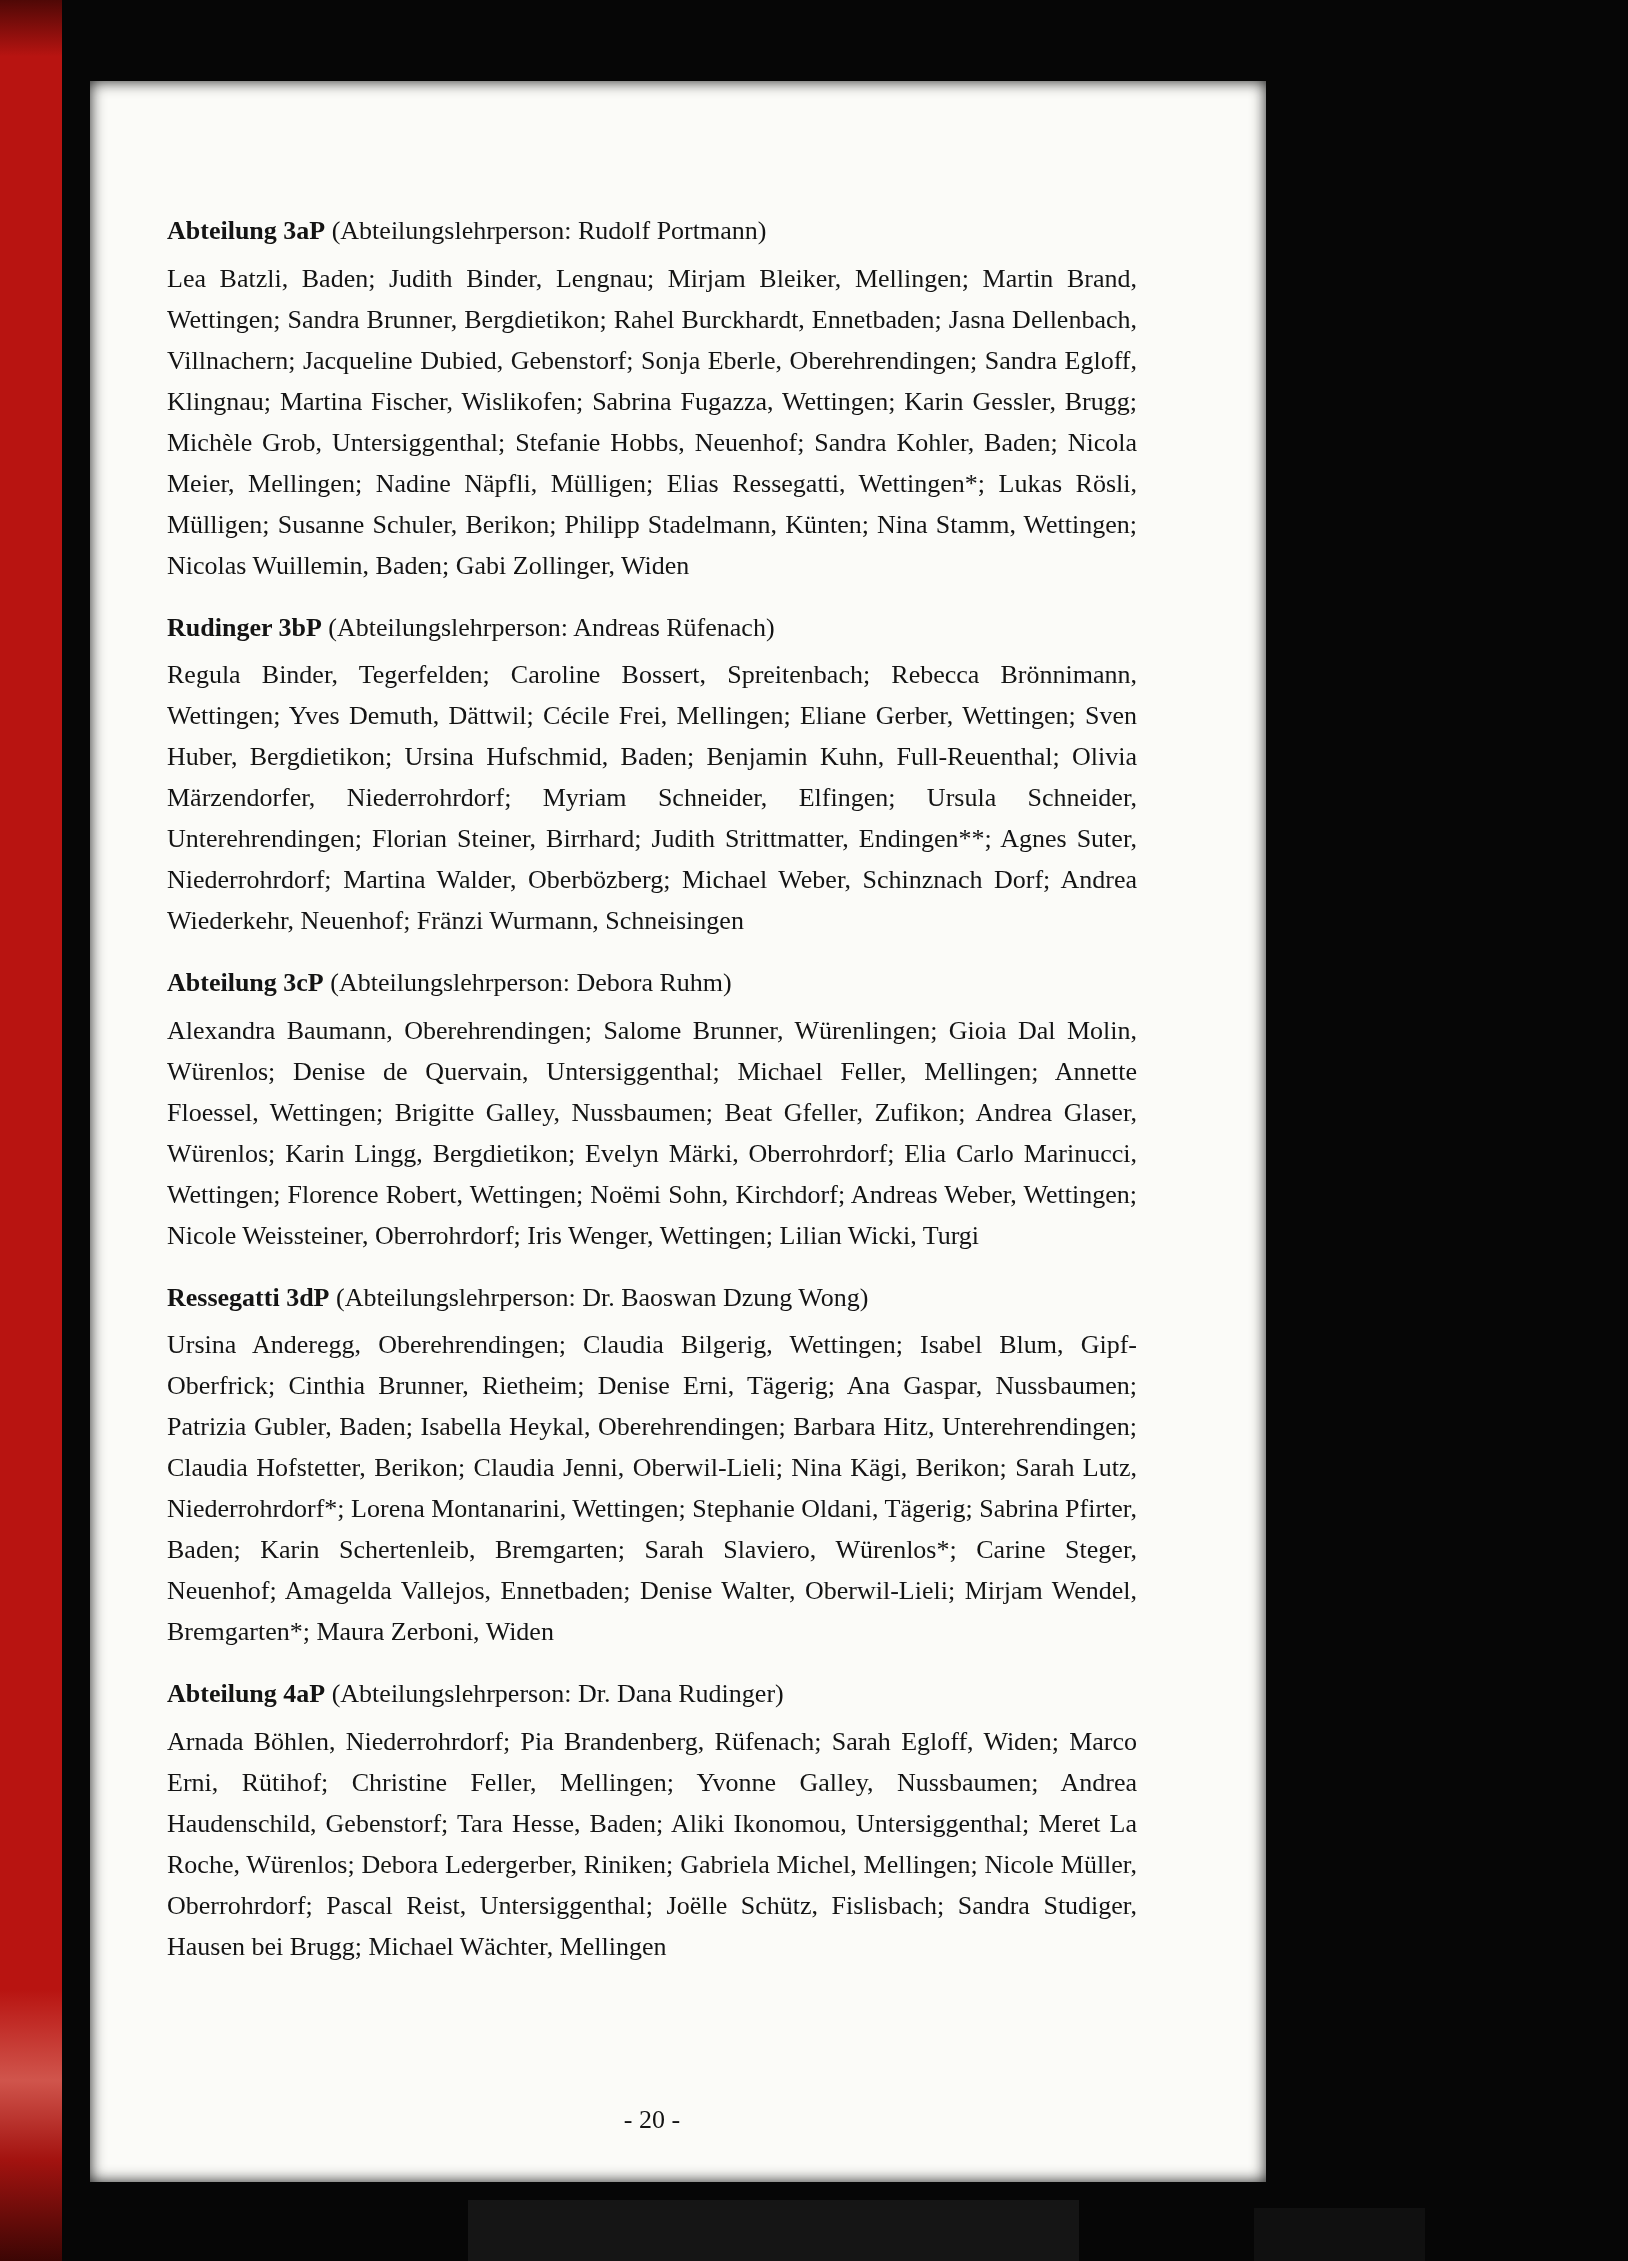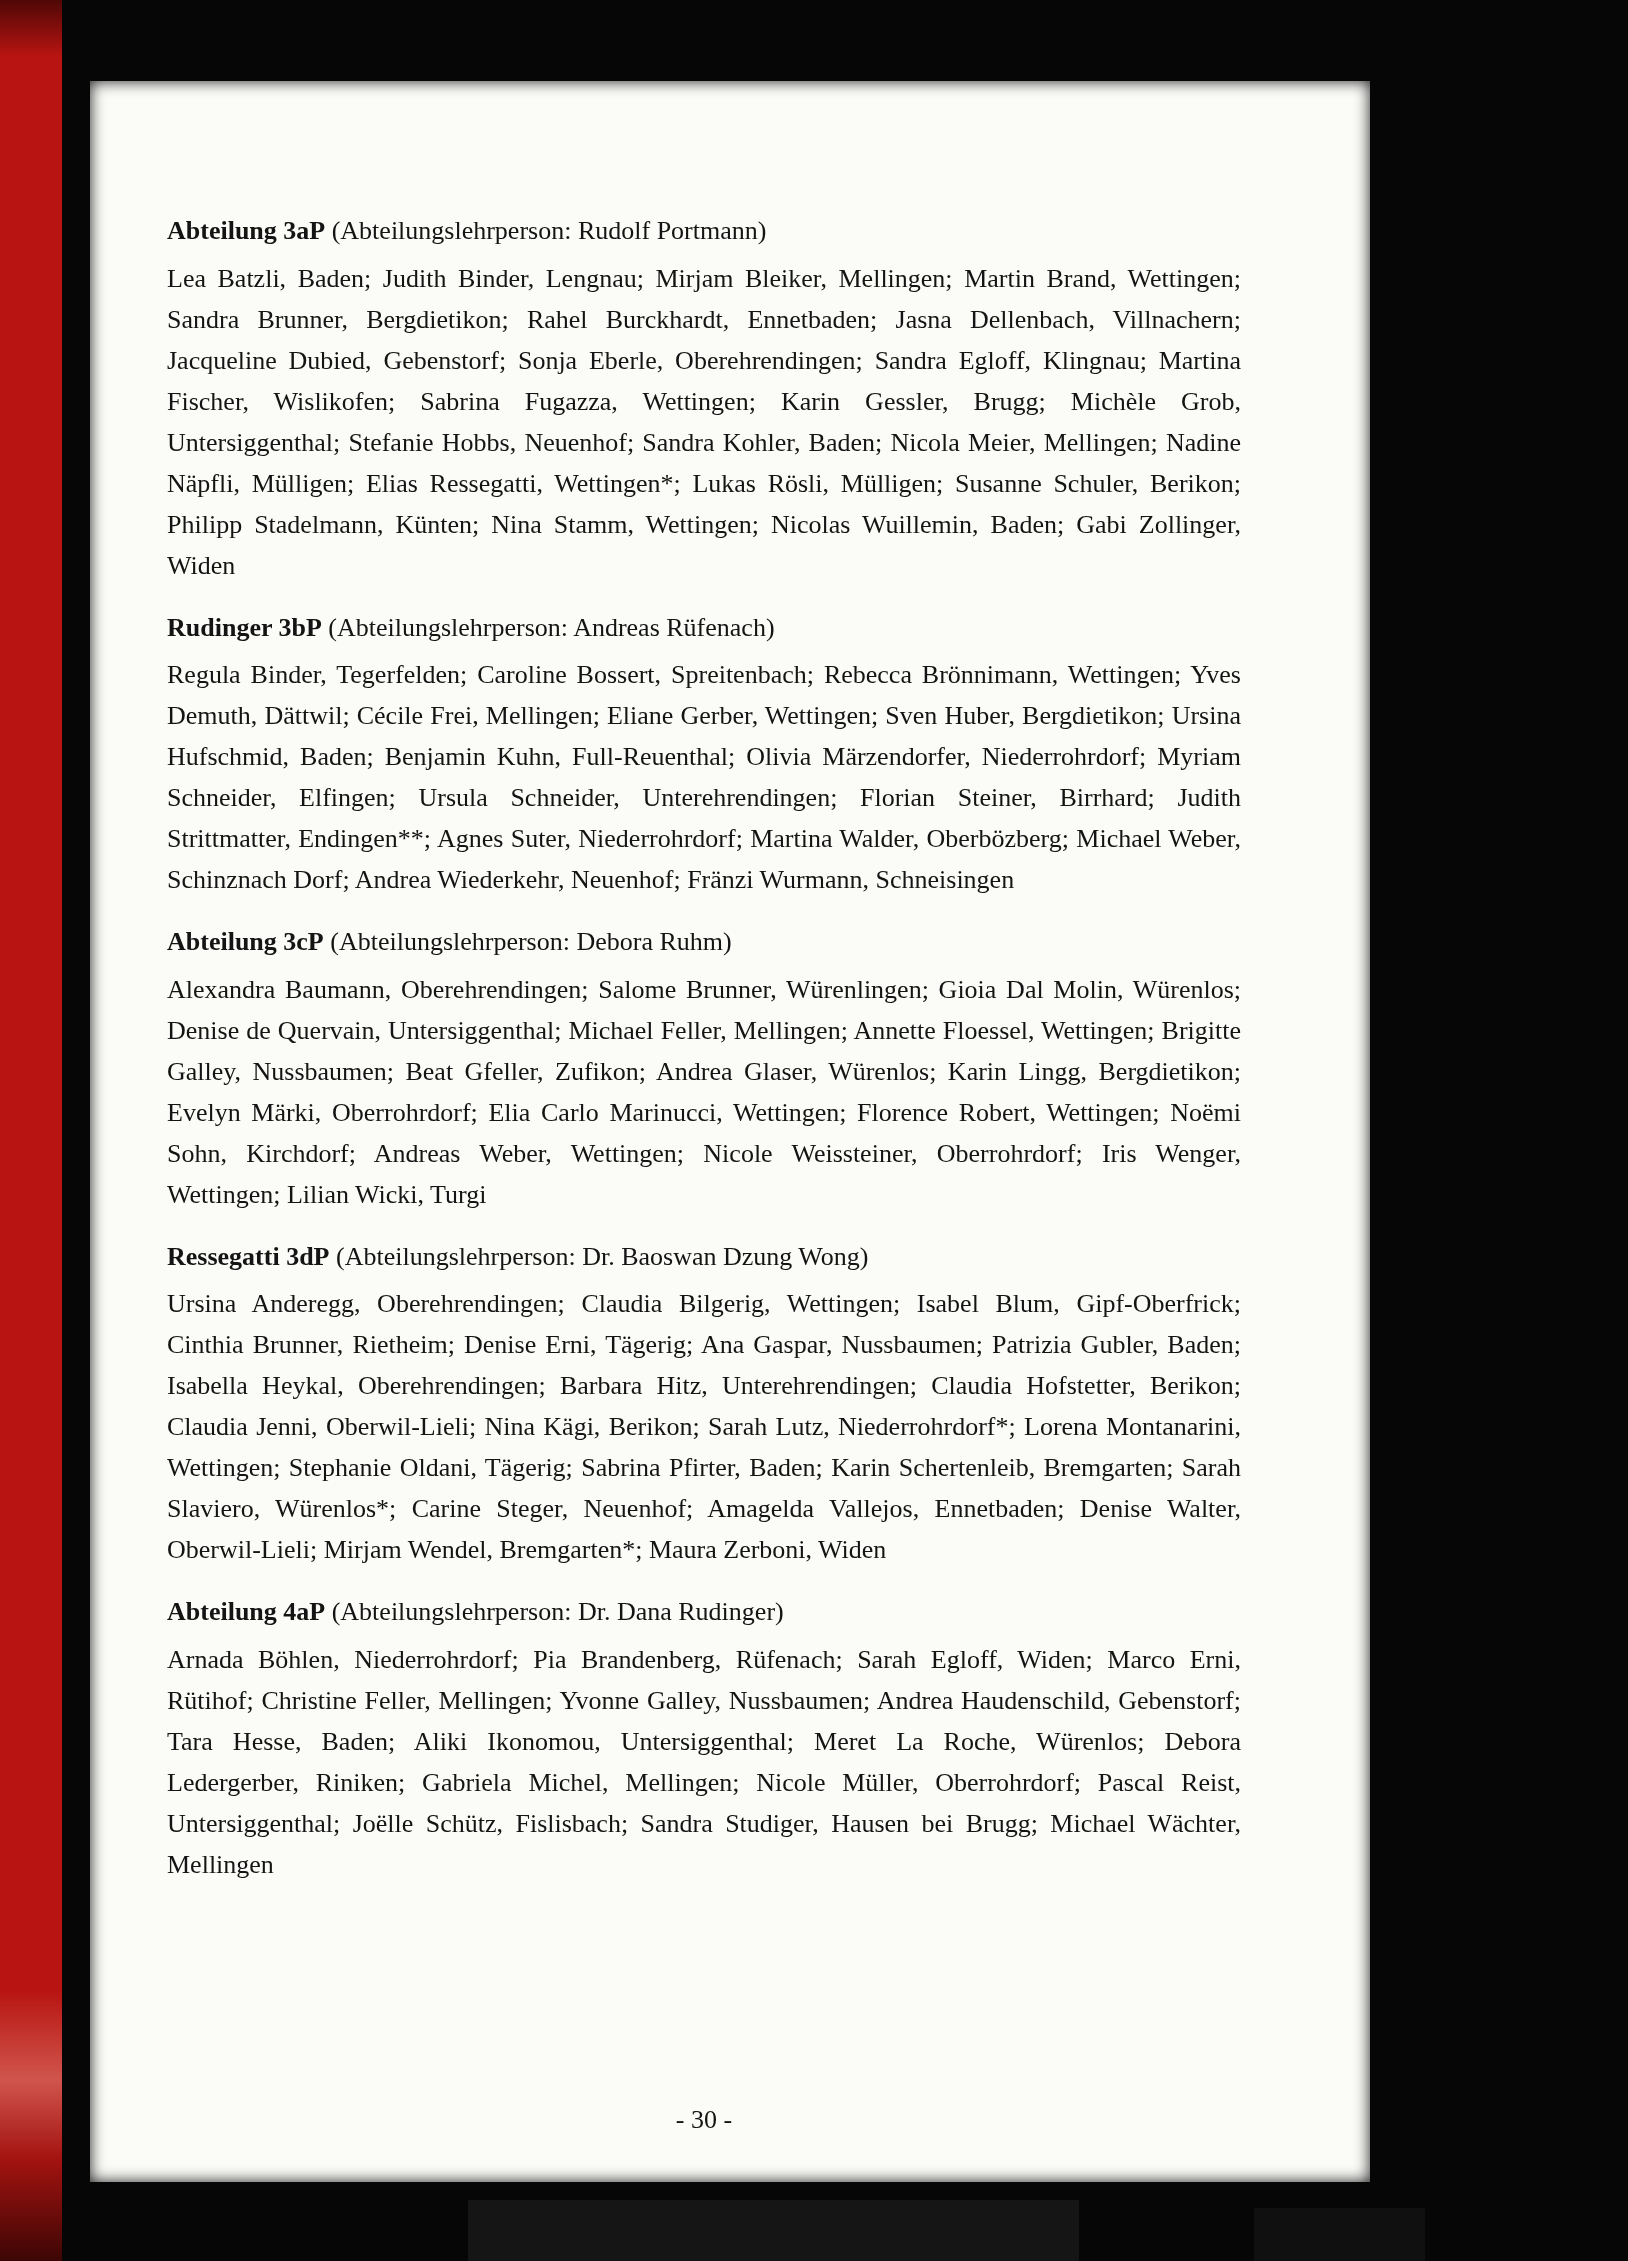--- a/index.html
+++ b/index.html
@@ -49,21 +49,21 @@
     top: 2208px;
     width: 171px;
     height: 53px;
     background: #101010;
   }
   
   .page {
     position: absolute;
     left: 90px;
     top: 81px;
-    width: 1280px;
+    width: 1176px;
     height: 2101px;
     background: var(--paper-white, #fbfbf8);
     box-shadow: 0 0 14.7px rgba(0,0,0,0.9) inset;
   }
   .content {
     position: absolute;
     left: 0;
     top: 0;
     right: 0;
     bottom: 0;
@@ -132,17 +132,17 @@
         <p class="sec-body">Ursina Anderegg, Oberehrendingen; Claudia Bilgerig, Wettingen; Isabel Blum, Gipf-Oberfrick; Cinthia Brunner, Rietheim; Denise Erni, Tägerig; Ana Gaspar, Nussbaumen; Patrizia Gubler, Baden; Isabella Heykal, Oberehrendingen; Barbara Hitz, Unterehrendingen; Claudia Hofstetter, Berikon; Claudia Jenni, Oberwil-Lieli; Nina Kägi, Berikon; Sarah Lutz, Niederrohrdorf*; Lorena Montanarini, Wettingen; Stephanie Oldani, Tägerig; Sabrina Pfirter, Baden; Karin Schertenleib, Bremgarten; Sarah Slaviero, Würenlos*; Carine Steger, Neuenhof; Amagelda Vallejos, Ennetbaden; Denise Walter, Oberwil-Lieli; Mirjam Wendel, Bremgarten*; Maura Zerboni, Widen</p>
       </section>
 
       <section class="sec">
         <h2 class="sec-heading"><span class="hb">Abteilung 4aP</span><span class="hr"> (Abteilungslehrperson: Dr. Dana Rudinger)</span></h2>
         <p class="sec-body">Arnada Böhlen, Niederrohrdorf; Pia Brandenberg, Rüfenach; Sarah Egloff, Widen; Marco Erni, Rütihof; Christine Feller, Mellingen; Yvonne Galley, Nussbaumen; Andrea Haudenschild, Gebenstorf; Tara Hesse, Baden; Aliki Ikonomou, Untersiggenthal; Meret La Roche, Würenlos; Debora Ledergerber, Riniken; Gabriela Michel, Mellingen; Nicole Müller, Oberrohrdorf; Pascal Reist, Untersiggenthal; Joëlle Schütz, Fislisbach; Sandra Studiger, Hausen bei Brugg; Michael Wächter, Mellingen</p>
       </section>
 
     </div>
 
-    <div class="page-number">- 30 -</div>
+    <div class="page-number">- 20 -</div>
   </div>
 
 </div>
 
 
 </body></html>

